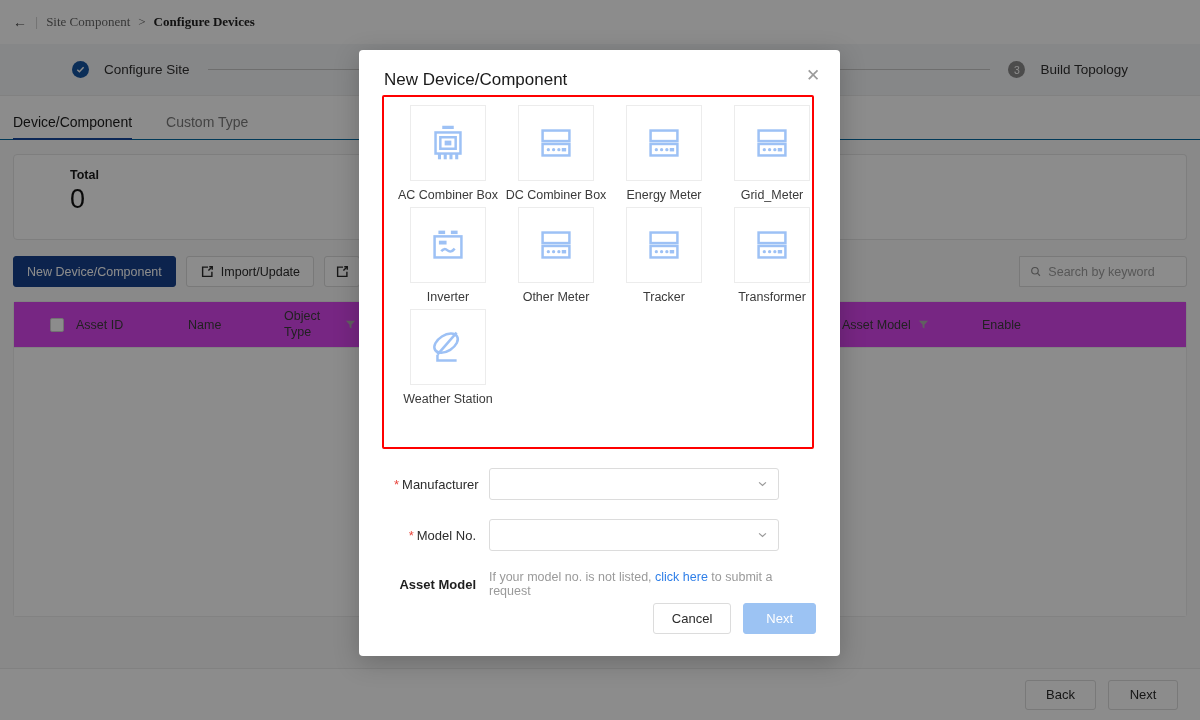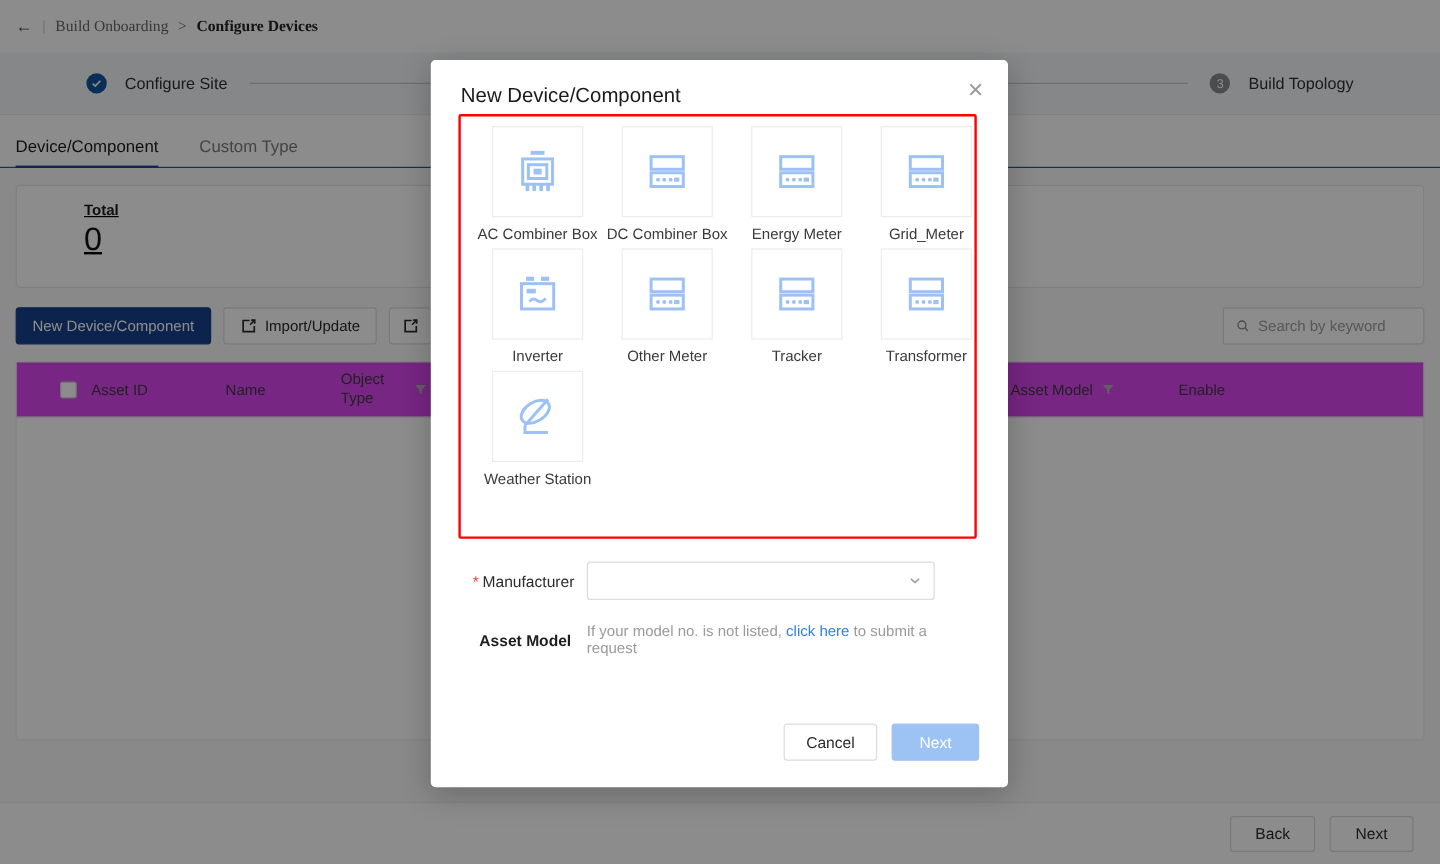--- a/index.html
+++ b/index.html
@@ -53,21 +53,21 @@
   .tab {
     font-size: 14px; color: #7b7b7b; padding-bottom: 9px;
     cursor: pointer; position: relative;
   }
   .tab.active { color: #1b1b1b; }
   .tab.active::after {
     content: ""; position: absolute; left: 0; right: 0; bottom: -1px;
     height: 2.5px; background: #16479d;
   }
 
-  .stats { display: flex; padding: 14px 13px 0 13px; gap: 0; text-decoration: underline; }
+  .stats { display: flex; padding: 14px 13px 0 13px; gap: 0; }
   .stat-card {
     flex: 1 1 0; height: 86px;
     border: 1px solid #e6e6e6; border-radius: 4px;
     background: #ffffff;
     padding: 13px 0 0 56px;
   }
   .stat-card + .stat-card { border-left: none; border-radius: 0 4px 4px 0; }
   .stat-card:first-child { border-radius: 4px 0 0 4px; }
   .stat-title { font-size: 12.5px; font-weight: bold; color: #1d1d1d; }
   .stat-value { font-size: 27px; color: #111; margin-top: 2px; font-weight: 300; }
@@ -223,21 +223,21 @@
 </head>
 <body>
 
 <div id="app">
 
   <div class="page">
 
     <div class="breadcrumb">
       <span class="bc-back">←</span>
       <span class="bc-div">|</span>
-      <span class="bc-link">Build Onboarding</span>
+      <span class="bc-link">Site Component</span>
       <span class="bc-sep">&gt;</span>
       <span class="bc-cur">Configure Devices</span>
     </div>
 
     <div class="stepper">
       <div class="step">
         <span class="step-badge done">
           <svg viewBox="0 0 12 12">
               <polyline points="2.5,6.2 4.8,8.4 9.4,3.6" stroke="#fff" fill="none" stroke-width="1.6"></polyline>
             </svg>
@@ -479,20 +479,30 @@
         <div class="form-label">
           <span class="req">*</span><span>Manufacturer</span>
         </div>
         <div class="form-control">
           <svg class="chev" viewBox="0 0 10 7">
               <polyline points="1,1.6 5,5.2 9,1.6"></polyline>
             </svg>
         </div>
       </div>
       <div class="form-row">
+        <div class="form-label">
+          <span class="req">*</span><span>Model No.</span>
+        </div>
+        <div class="form-control">
+          <svg class="chev" viewBox="0 0 10 7">
+              <polyline points="1,1.6 5,5.2 9,1.6"></polyline>
+            </svg>
+        </div>
+      </div>
+      <div class="form-row">
         <div class="form-label form-label-plain">Asset Model</div>
         <div class="form-note">
           <span>If your model no. is not listed, </span><a>click here</a><span> to submit a request</span>
         </div>
       </div>
     </div>
 
     <div class="modal-actions">
       <div class="btn-cancel">Cancel</div>
       <div class="btn-next">Next</div>

